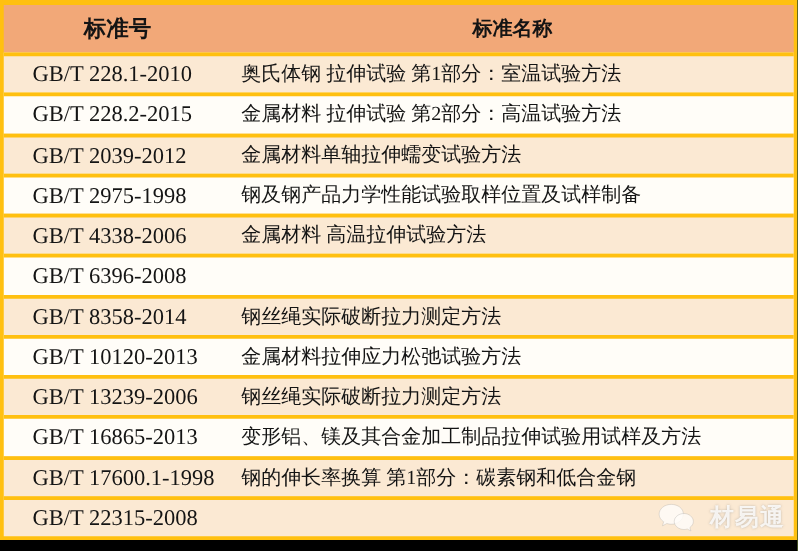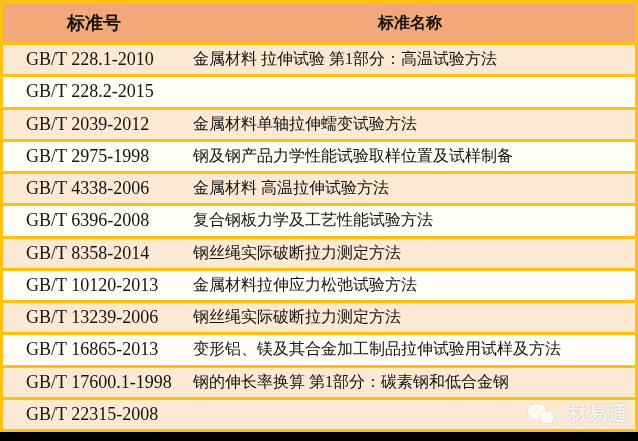--- a/index.html
+++ b/index.html
@@ -83,40 +83,40 @@
   <div class="frame">
     <div class="table">
 
       <div class="row header-row">
         <div class="cell num">标准号</div>
         <div class="cell name">标准名称</div>
       </div>
 
       <div class="row data-row r-odd">
         <div class="cell num">GB/T 228.1-2010</div>
-        <div class="cell name">金属材料 拉伸试验 第1部分：高温试验方法</div>
+        <div class="cell name">奥氏体钢 拉伸试验 第1部分：室温试验方法</div>
       </div>
       <div class="row data-row r-even">
         <div class="cell num">GB/T 228.2-2015</div>
+        <div class="cell name">金属材料 拉伸试验 第2部分：高温试验方法</div>
       </div>
       <div class="row data-row r-odd">
         <div class="cell num">GB/T 2039-2012</div>
         <div class="cell name">金属材料单轴拉伸蠕变试验方法</div>
       </div>
       <div class="row data-row r-even">
         <div class="cell num">GB/T 2975-1998</div>
         <div class="cell name">钢及钢产品力学性能试验取样位置及试样制备</div>
       </div>
       <div class="row data-row r-odd">
         <div class="cell num">GB/T 4338-2006</div>
         <div class="cell name">金属材料 高温拉伸试验方法</div>
       </div>
       <div class="row data-row r-even">
         <div class="cell num">GB/T 6396-2008</div>
-        <div class="cell name">复合钢板力学及工艺性能试验方法</div>
       </div>
       <div class="row data-row r-odd">
         <div class="cell num">GB/T 8358-2014</div>
         <div class="cell name">钢丝绳实际破断拉力测定方法</div>
       </div>
       <div class="row data-row r-even">
         <div class="cell num">GB/T 10120-2013</div>
         <div class="cell name">金属材料拉伸应力松弛试验方法</div>
       </div>
       <div class="row data-row r-odd">

